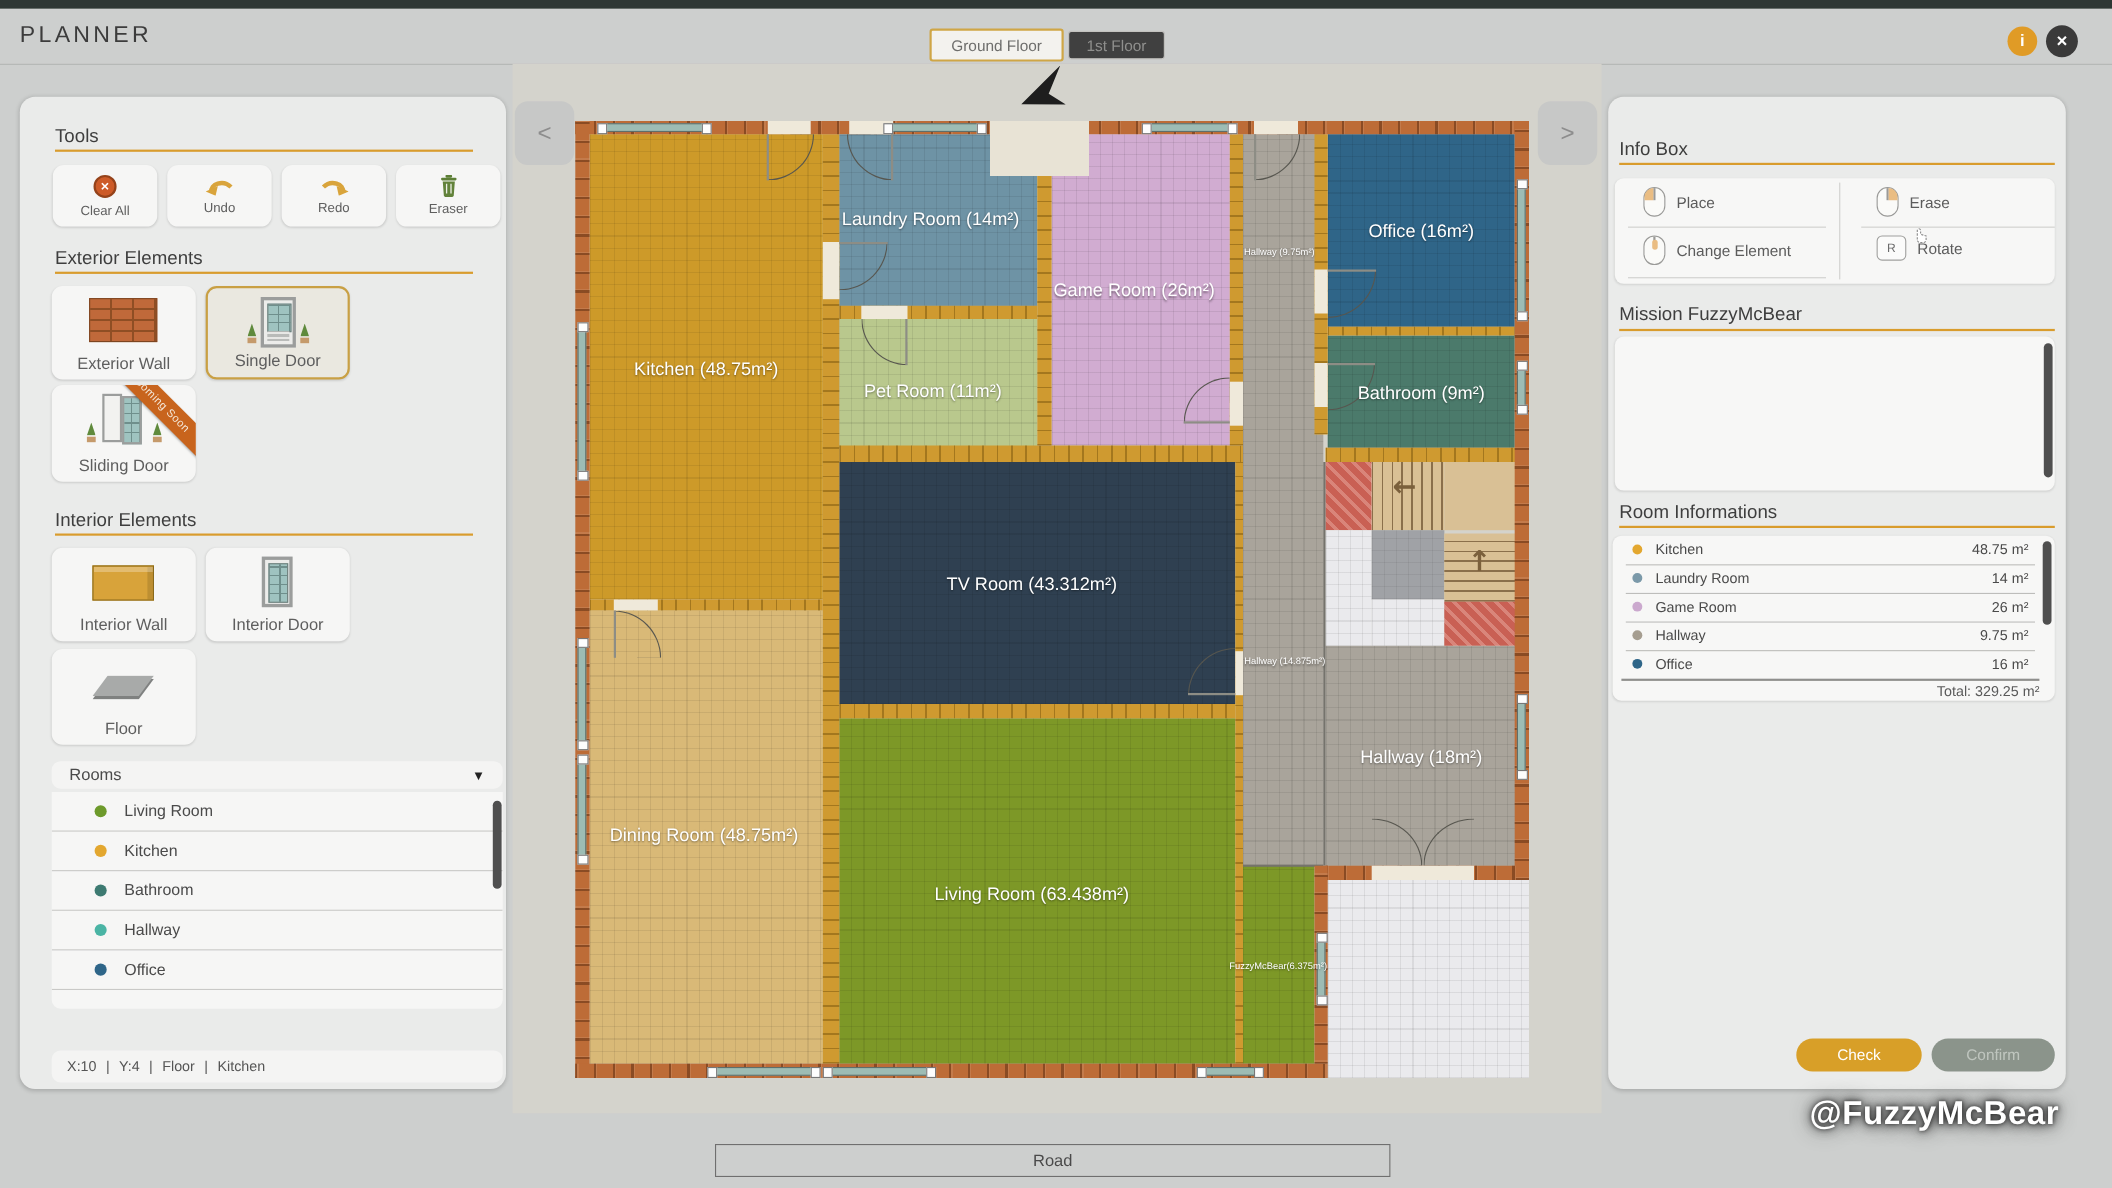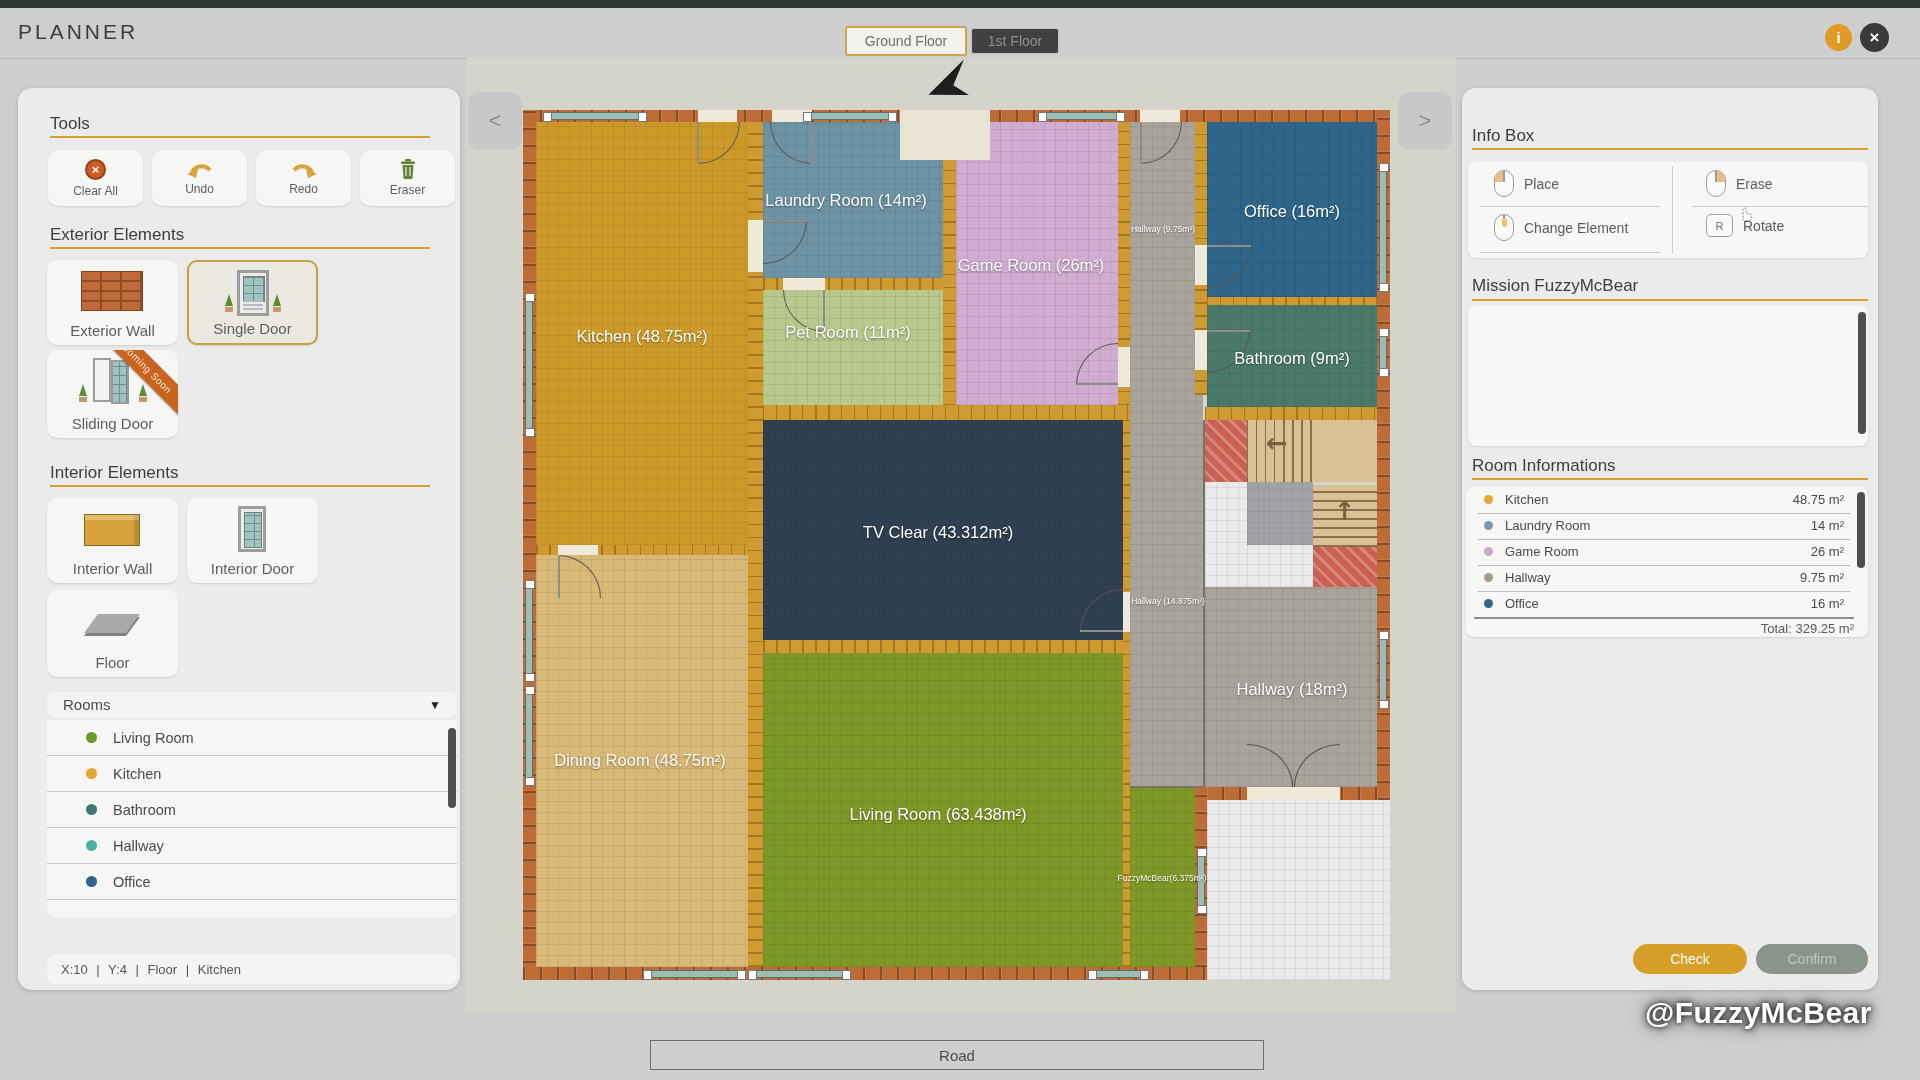--- a/index.html
+++ b/index.html
@@ -275,25 +275,25 @@
   <div class="arc tl" style="left:557px;top:479px;width:43px;height:43px;"></div>
   <div class="leaf" style="left:557px;top:520px;width:43px;height:2px;"></div>
   <div class="arc tr" style="left:35px;top:445px;width:43px;height:43px;"></div>
   <div class="leaf" style="left:35px;top:445px;width:2px;height:43px;"></div>
   <div class="arc tr" style="left:724px;top:634px;width:46px;height:43px;"></div>
   <div class="arc tl" style="left:771px;top:634px;width:46px;height:43px;"></div>
 
   <span class="rlab" style="left:119px;top:226px;">Kitchen (48.75m²)</span>
   <span class="rlab" style="left:117px;top:650px;">Dining Room (48.75m²)</span>
   <span class="rlab" style="left:323px;top:90px;">Laundry Room (14m²)</span>
-  <span class="rlab" style="left:325px;top:222px;">Pet Room (11m²)</span>
+  <span class="rlab" style="left:325px;top:246px;">Pet Room (11m²)</span>
   <span class="rlab" style="left:508px;top:155px;">Game Room (26m²)</span>
   <span class="rlab" style="left:769px;top:101px;">Office (16m²)</span>
   <span class="rlab" style="left:769px;top:248px;">Bathroom (9m²)</span>
-  <span class="rlab" style="left:415px;top:422px;">TV Clear (43.312m²)</span>
+  <span class="rlab" style="left:415px;top:422px;">TV Room (43.312m²)</span>
   <span class="rlab" style="left:415px;top:704px;">Living Room (63.438m²)</span>
   <span class="rlab" style="left:769px;top:579px;">Hallway (18m²)</span>
   <span class="rlab small" style="left:640px;top:119px;">Hallway (9.75m²)</span>
   <span class="rlab small" style="left:645px;top:491px;">Hallway (14.875m²)</span>
   <span class="rlab small" style="left:639px;top:768px;">FuzzyMcBear(6.375m²)</span>
 </div>
 
 <div class="abs panel left-panel">
 
   <div class="sechead" style="left:32px;top:26px;">Tools</div>

